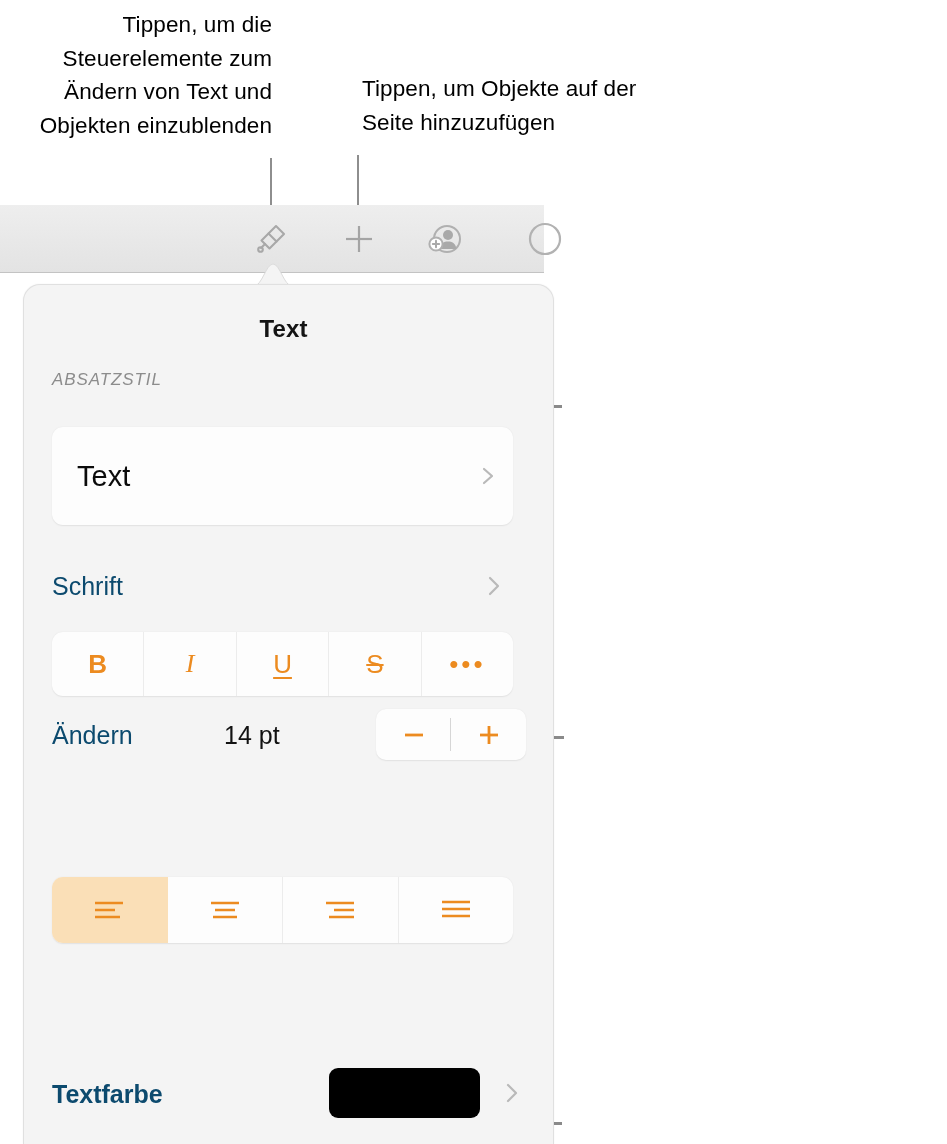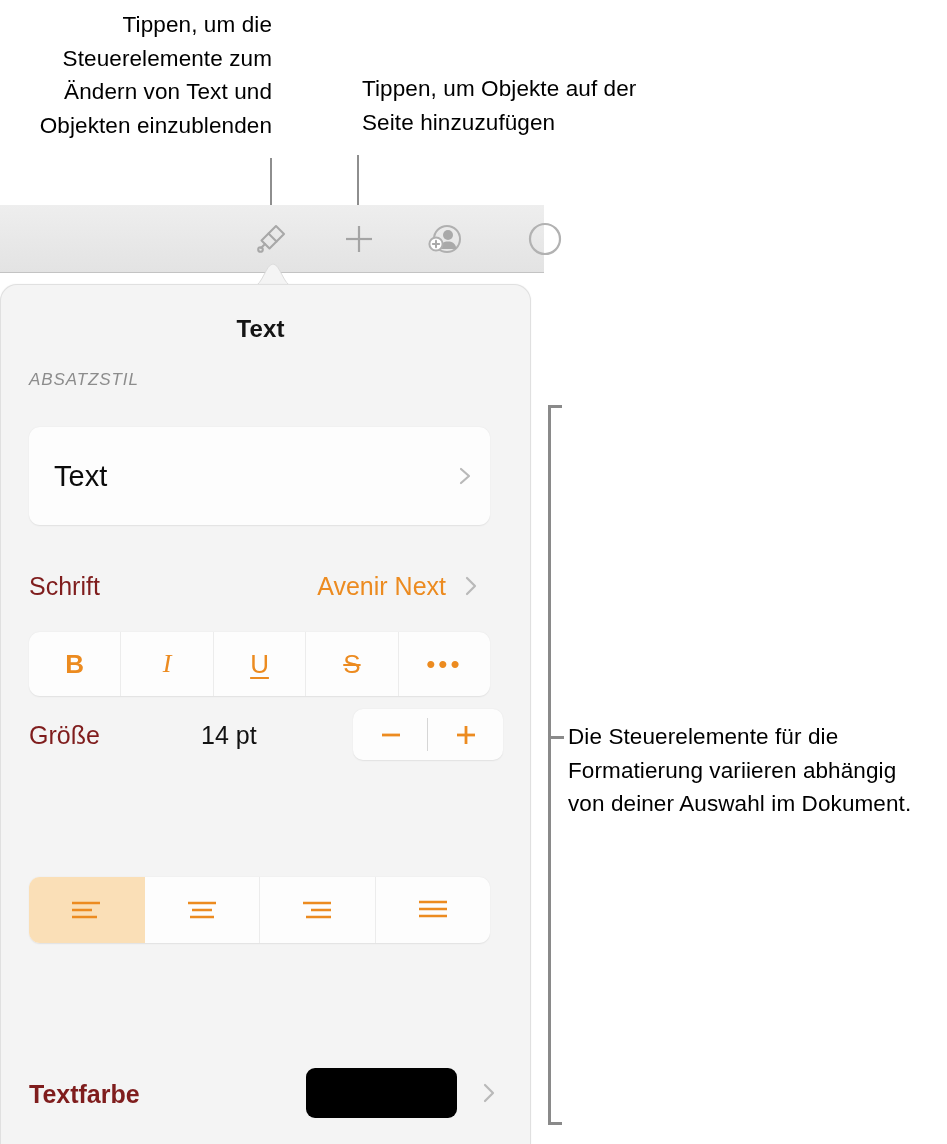--- a/index.html
+++ b/index.html
@@ -68,21 +68,21 @@
     position: absolute;
     left: 254px; top: 262px;
     width: 38px; height: 24px;
     overflow: hidden;
   }
   #notch svg { display: block; }
 
   
   #panel {
     position: absolute;
-    left: 0; top: 284px;
+    left: 23px; top: 284px;
     width: 531px; height: 860px;
     background: #f4f4f4;
     border-top-left-radius: 17px;
     border-top-right-radius: 17px;
     border: 1px solid #e0e0e0;
     border-bottom: none;
     box-shadow: 0 0 2px rgba(0,0,0,0.06);
     overflow: hidden;
   }
   #panel-title {
@@ -116,21 +116,21 @@
   .chev {
     position: absolute;
     right: 14px; top: 50%;
     transform: translateY(-50%);
     width: 22px; height: 22px;
   }
 
   
   .row-label {
     position: absolute;
-    font-size: 25px; color: #7f1d1d;
+    font-size: 25px; color: #0c4a6e;
   }
   .row-value {
     position: absolute;
     font-size: 25px; color: #ec8b20;
     text-align: right;
   }
 
   #label-schrift { left: 28px; top: 287px; }
   #value-schrift { left: 180px; top: 287px; width: 265px; }
   #chev-schrift  { position:absolute; left: 460px; top: 288px; width: 22px; height: 26px; }
@@ -222,21 +222,20 @@
 <div id="stage">
 
   <div class="callout" id="callout-left">Tippen, um die Steuerelemente zum Ändern von Text und Objekten einzublenden</div>
   <div class="leader" id="leader-left"></div>
 
   <div class="callout" id="callout-mid">Tippen, um Objekte auf der Seite hinzuzufügen</div>
   <div class="leader" id="leader-mid"></div>
 
   <div id="bracket"></div>
   <div id="bracket-tick"></div>
-  <div class="callout" id="callout-right">Die Steuerelemente für die Formatierung variieren abhängig von deiner Auswahl im Dokument.</div>
 
   <div id="toolbar">
 
     <div class="tb-icon" id="tb-format">
       <svg width="44" height="44" viewBox="0 0 44 44" aria-hidden="true">
         <g fill="none" stroke="#a8a8a8" stroke-width="2.1" stroke-linejoin="round" stroke-linecap="round">
           <path d="M27 9 L35 17 L27.5 24.5 L19.5 16.5 Z"></path>
           <path d="M19.5 16.5 L12.5 23.5 L16 27 L12 31"></path>
           <path d="M16 27 L20.5 31.5 L27.5 24.5"></path>
           <circle cx="11.5" cy="32.5" r="2.3"></circle>
@@ -288,36 +287,35 @@
     <div id="para-style-card">
       <span id="para-style-value">Text</span>
       <span class="chev">
         <svg width="22" height="22" viewBox="0 0 22 22">
             <polyline points="7,4 15,11 7,18" fill="none" stroke="#b9b9b9" stroke-width="2.2" stroke-linecap="round" stroke-linejoin="round"></polyline>
           </svg>
       </span>
     </div>
 
     <div class="row-label" id="label-schrift">Schrift</div>
-    <div class="row-value" id="value-schrift">Avenir Next</div>
     <span id="chev-schrift">
       <svg width="22" height="26" viewBox="0 0 22 26">
           <polyline points="6,5 14,13 6,21" fill="none" stroke="#b9b9b9" stroke-width="2.2" stroke-linecap="round" stroke-linejoin="round"></polyline>
         </svg>
     </span>
 
     <div id="style-seg">
       <div class="seg seg-b">B</div>
       <div class="seg seg-i">I</div>
       <div class="seg seg-u">U</div>
       <div class="seg seg-s">S</div>
       <div class="seg seg-dots">•••</div>
     </div>
 
-    <div class="row-label" id="label-groesse">Größe</div>
+    <div class="row-label" id="label-groesse">Ändern</div>
     <div id="value-groesse">14 pt</div>
     <div id="stepper">
       <div class="st">
         <svg width="30" height="30" viewBox="0 0 30 30">
             <line x1="6" y1="15" x2="24" y2="15" stroke="#ec8b20" stroke-width="2.8" stroke-linecap="butt"></line>
           </svg>
       </div>
       <div class="st">
         <svg width="30" height="30" viewBox="0 0 30 30">
             <g stroke="#ec8b20" stroke-width="2.8" stroke-linecap="butt">

